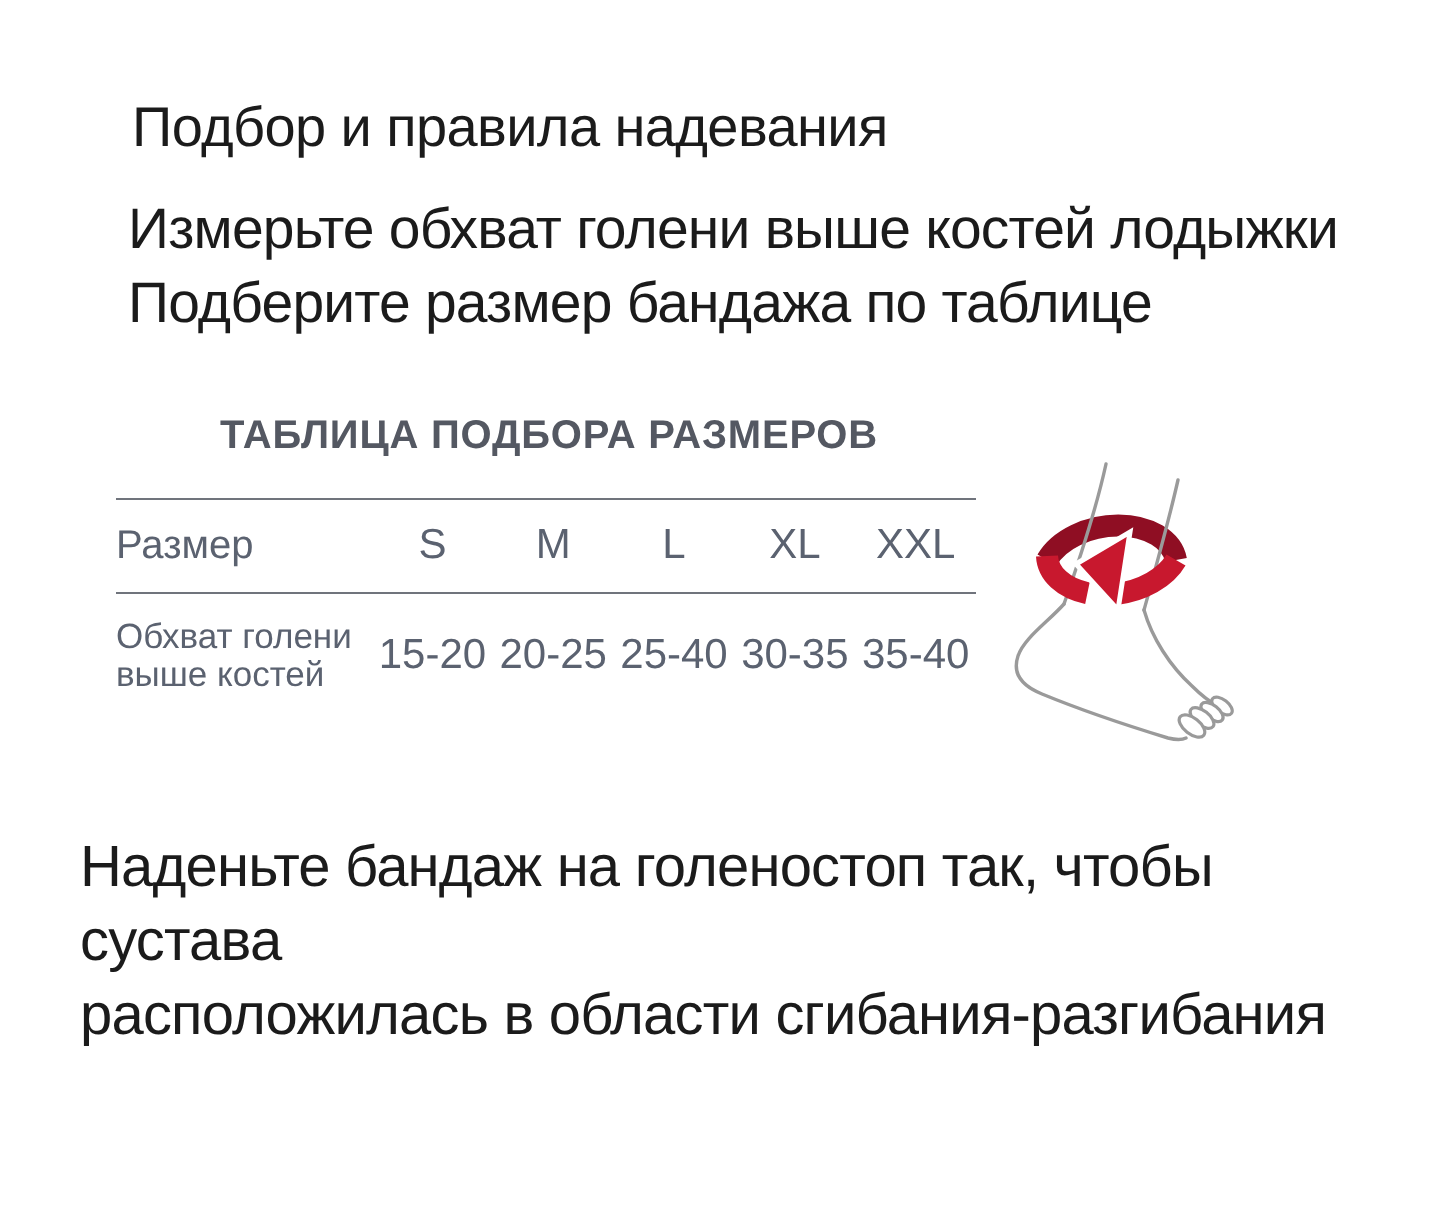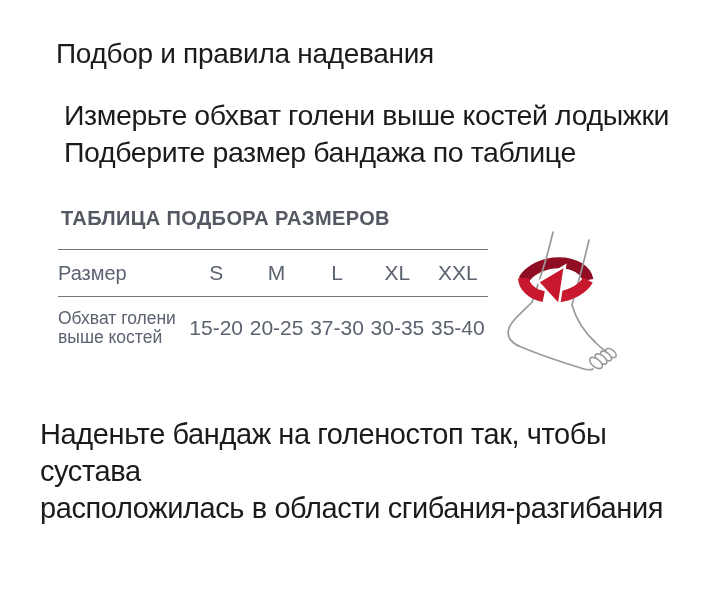--- a/index.html
+++ b/index.html
@@ -12,21 +12,21 @@
     height: 608px;
     position: relative;
     overflow: hidden;
     font-family: "Liberation Sans", sans-serif;
     color: #1b1b1b;
   }
   .page-title {
     position: absolute;
     left: 48px;
     top: 30px;
-    margin: 8px;
+    margin: 18px;
     font-size: 28px;
     font-weight: 400;
     letter-spacing: -0.3px;
     white-space: nowrap;
     color: #1b1b1b;
   }
   .intro {
     position: absolute;
     left: 64px;
     top: 97px;
@@ -43,20 +43,21 @@
     width: 430px;
     color: #5b6270;
   }
   .table-title {
     font-size: 20px;
     font-weight: 700;
     letter-spacing: 0.4px;
     color: #545862;
     margin: 0 0 0 3px;
     height: 42px;
+    text-align: center;
   }
   .rule {
     border-top: 1.5px solid #70747c;
     height: 0;
   }
   .t-row {
     display: flex;
     align-items: center;
   }
   .t-row.sizes-row {
@@ -123,21 +124,21 @@
       <div class="t-cell">XXL</div>
     </div>
     <div class="rule"></div>
     <div class="t-row girth-row">
       <div class="t-label small">
         <div>Обхват голени</div>
         <div>выше костей</div>
       </div>
       <div class="t-cell">15-20</div>
       <div class="t-cell">20-25</div>
-      <div class="t-cell">37-30</div>
+      <div class="t-cell">25-40</div>
       <div class="t-cell">30-35</div>
       <div class="t-cell">35-40</div>
     </div>
   </div>
 
   <svg class="illu" viewBox="0 0 210 210" xmlns="http://www.w3.org/2000/svg">
 
     <path d="M27.5,68 A34 23 -10 0 1 92,68" fill="none" stroke-width="11" stroke="#8f0e23"></path>
 
     <g fill="none" stroke-width="1.7" stroke-linecap="round" stroke="#9a9a9a">

